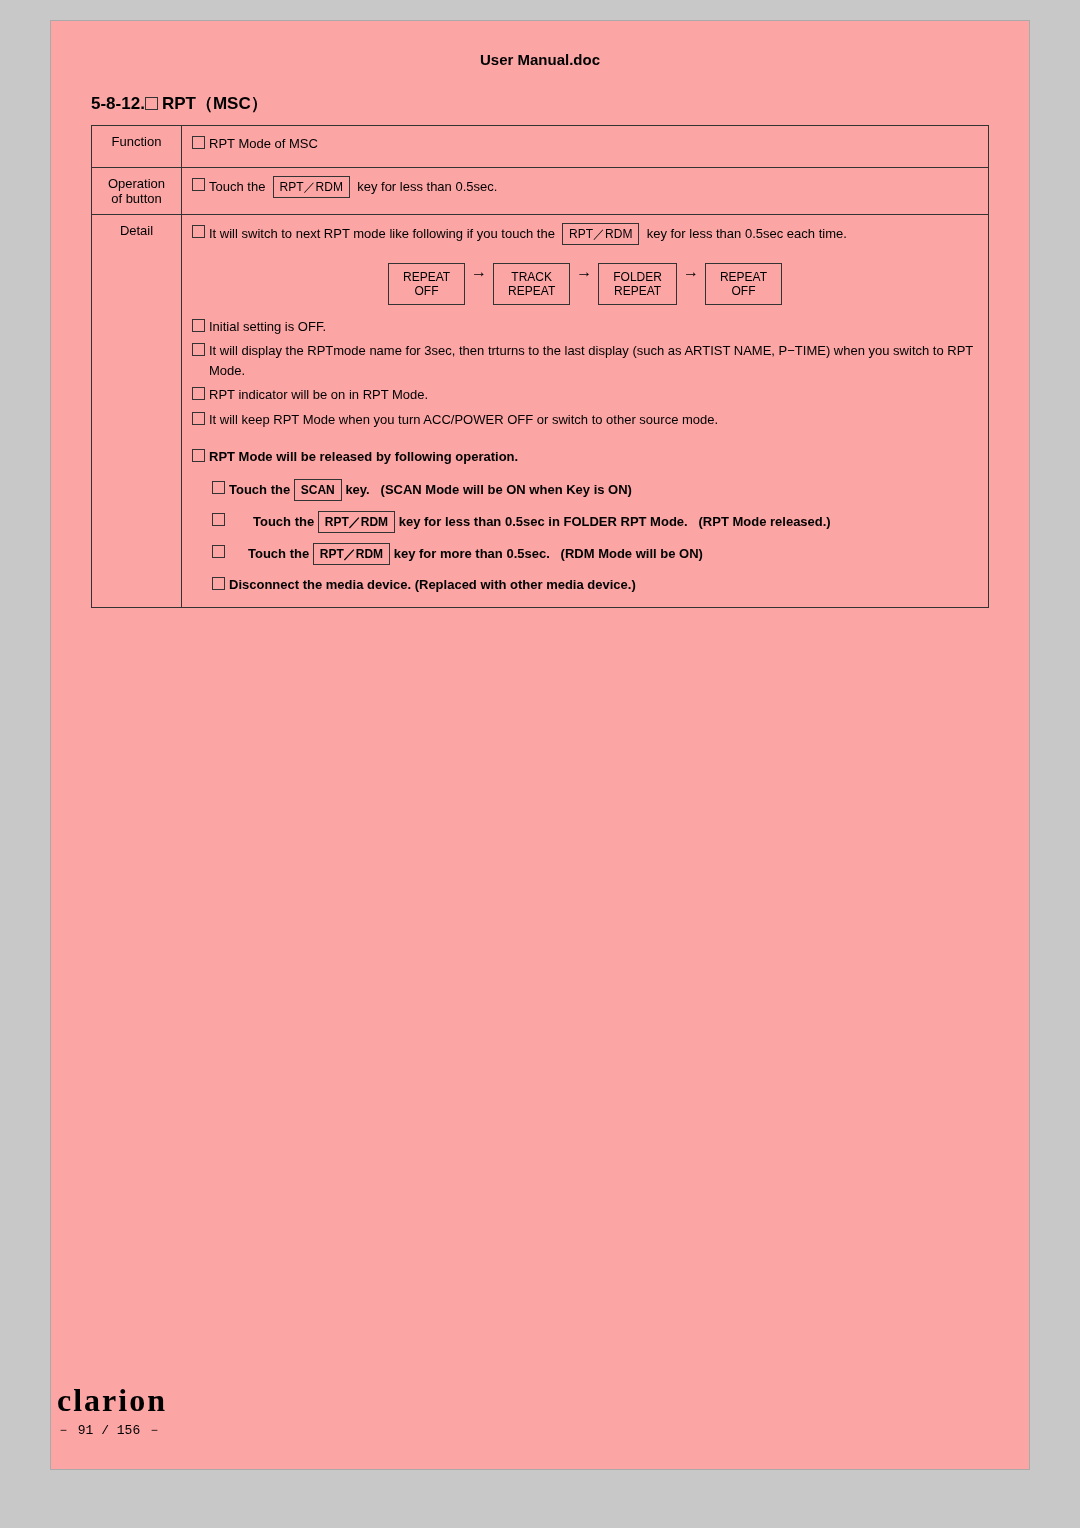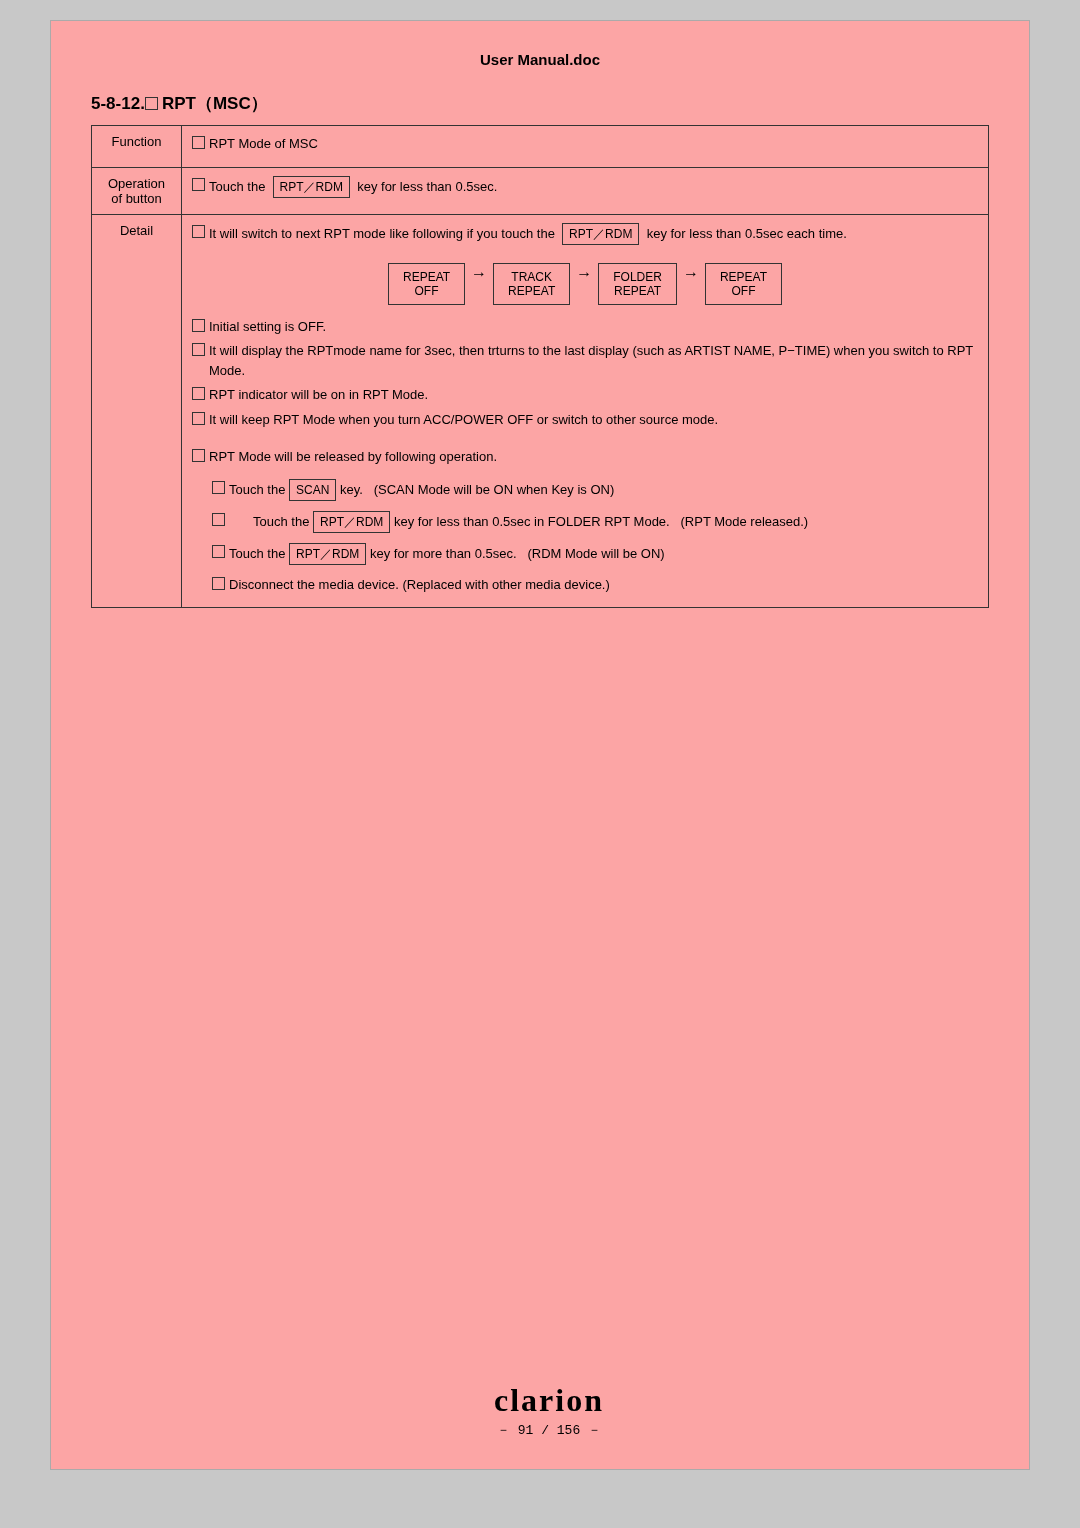--- a/index.html
+++ b/index.html
@@ -100,24 +100,24 @@
       font-size: 13px;
       line-height: 1.5;
     }
     .section-gap {
       margin-top: 12px;
     }
     .indent {
       padding-left: 20px;
     }
     .page-footer {
-      text-align: center;
+      text-align: left;
       position: absolute;
       bottom: 30px;
-      left: 12px;
+      left: 0;
       right: 0;
       margin-left: 6px;
     }
     .clarion-logo {
       font-size: 32px;
       font-weight: bold;
       font-family: Georgia, serif;
       letter-spacing: 2px;
     }
     .page-num {
@@ -217,21 +217,21 @@
           <div class="detail-item">
             <span class="checkbox-sq"></span>
             <span class="detail-text">RPT indicator will be on in RPT Mode.</span>
           </div>
           <div class="detail-item">
             <span class="checkbox-sq"></span>
             <span class="detail-text">It will keep RPT Mode when you turn ACC/POWER OFF or switch to other source mode.</span>
           </div>
         </div>
 
-        <div class="section-gap" style="margin-top:18px;">
+        <div class="section-gap" style="margin-top:18px;font-weight:bold;">
           <div class="detail-item">
             <span class="checkbox-sq"></span>
             <span class="detail-text">RPT Mode will be released by following operation.</span>
           </div>
 
           <div class="indent section-gap">
 
             <div class="detail-item" style="margin-bottom:10px;">
               <span class="checkbox-sq"></span>
               <span class="detail-text">
@@ -239,21 +239,21 @@
               </span>
             </div>
 
             <div class="detail-item" style="margin-bottom:10px;gap:24px;">
               <span class="checkbox-sq"></span>
               <span class="detail-text">
                 Touch the <span class="key-box">RPT／RDM</span> key for less than 0.5sec in FOLDER RPT Mode.&nbsp;&nbsp;&nbsp;(RPT Mode released.)
               </span>
             </div>
 
-            <div class="detail-item" style="margin-bottom:10px;">
+            <div class="detail-item" style="margin-bottom:10px;gap:19px;">
               <span class="checkbox-sq"></span>
               <span class="detail-text">
                 Touch the <span class="key-box">RPT／RDM</span> key for more than 0.5sec.&nbsp;&nbsp;&nbsp;(RDM Mode will be ON)
               </span>
             </div>
 
             <div class="detail-item">
               <span class="checkbox-sq"></span>
               <span class="detail-text">Disconnect the media device.   (Replaced with other media device.)</span>
             </div>

